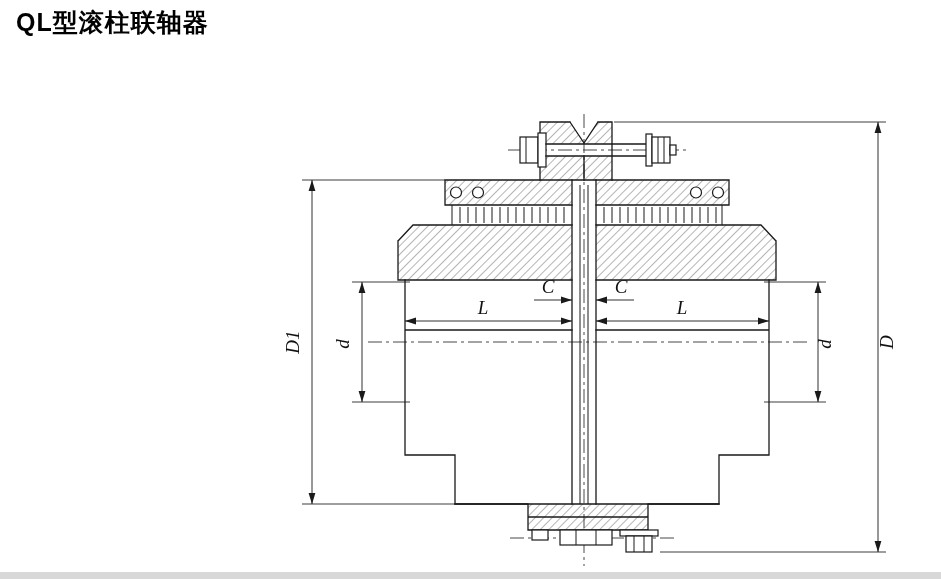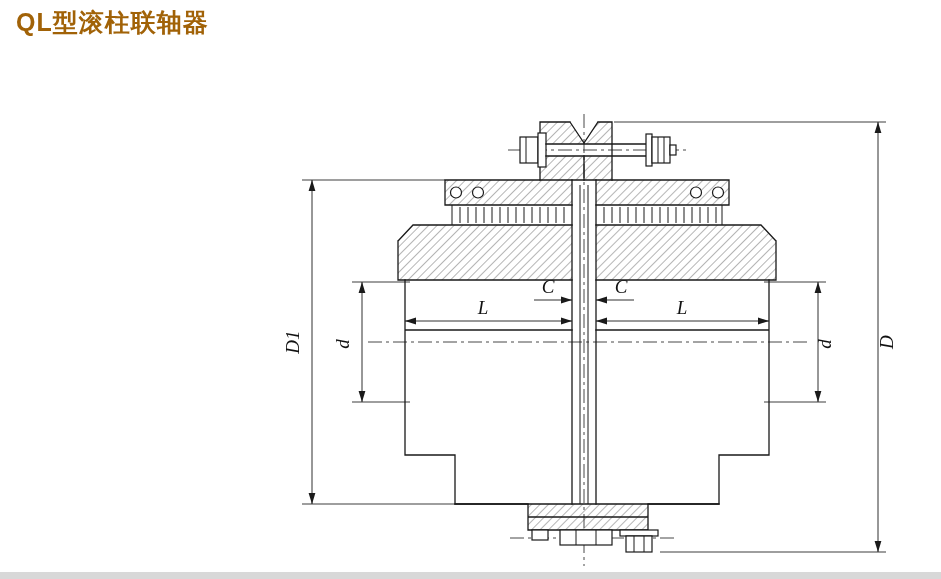--- a/index.html
+++ b/index.html
@@ -1,19 +1,19 @@
 <!DOCTYPE html>
 <html><head>
 <meta charset="utf-8">
 <style>
   html,body{margin:0;padding:0;background:#ffffff;}
   body{width:941px;height:579px;position:relative;overflow:hidden;
        font-family:"Liberation Sans",sans-serif;}
   .title{position:absolute;left:16px;top:6px;margin:0;
-         font:bold 25px "Liberation Sans",sans-serif;color:#a16207;
+         font:bold 25px "Liberation Sans",sans-serif;color:#000000;
          letter-spacing:1px;}
   svg{position:absolute;left:0;top:0;}
   .ol{stroke:#1a1a1a;stroke-width:1.3;fill:none;stroke-linecap:square;}
   .thin{stroke:#1a1a1a;stroke-width:1;fill:none;}
   .cl{stroke:#333;stroke-width:0.9;fill:none;stroke-dasharray:14 4 3 4;}
   .dim{stroke:#1a1a1a;stroke-width:0.9;fill:none;}
   .ext{stroke:#1a1a1a;stroke-width:0.85;fill:none;}
   .white{fill:#ffffff;stroke:#1a1a1a;stroke-width:1.2;}
   .dimtext{font:italic 19px "Liberation Serif",serif;fill:#111;}
   .bottom-bar{position:absolute;left:0;bottom:0;width:941px;height:7px;

